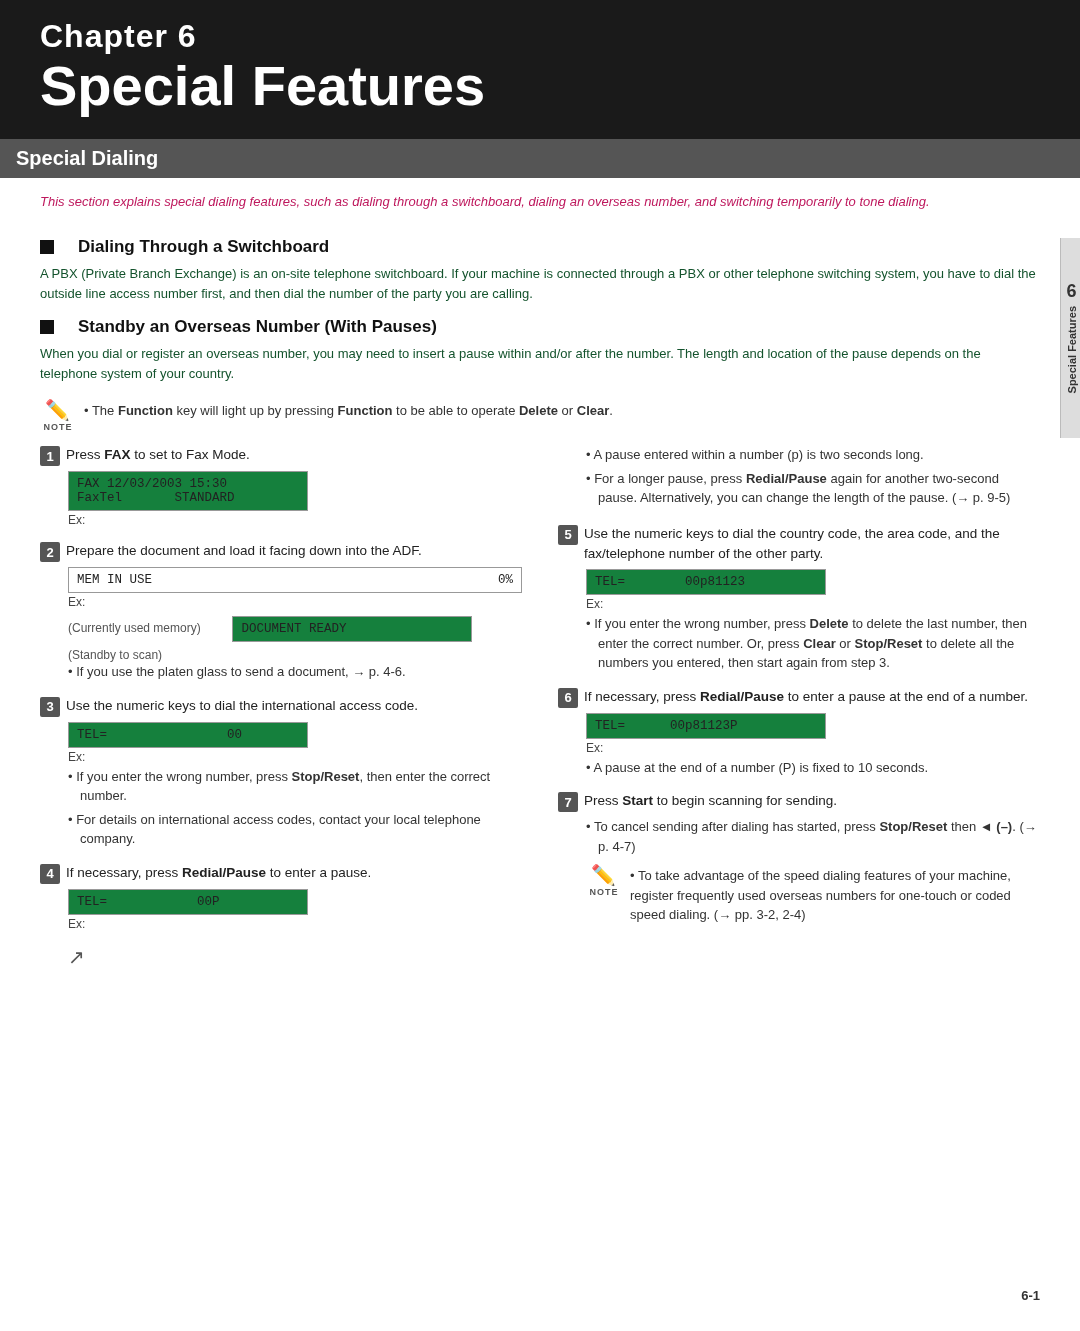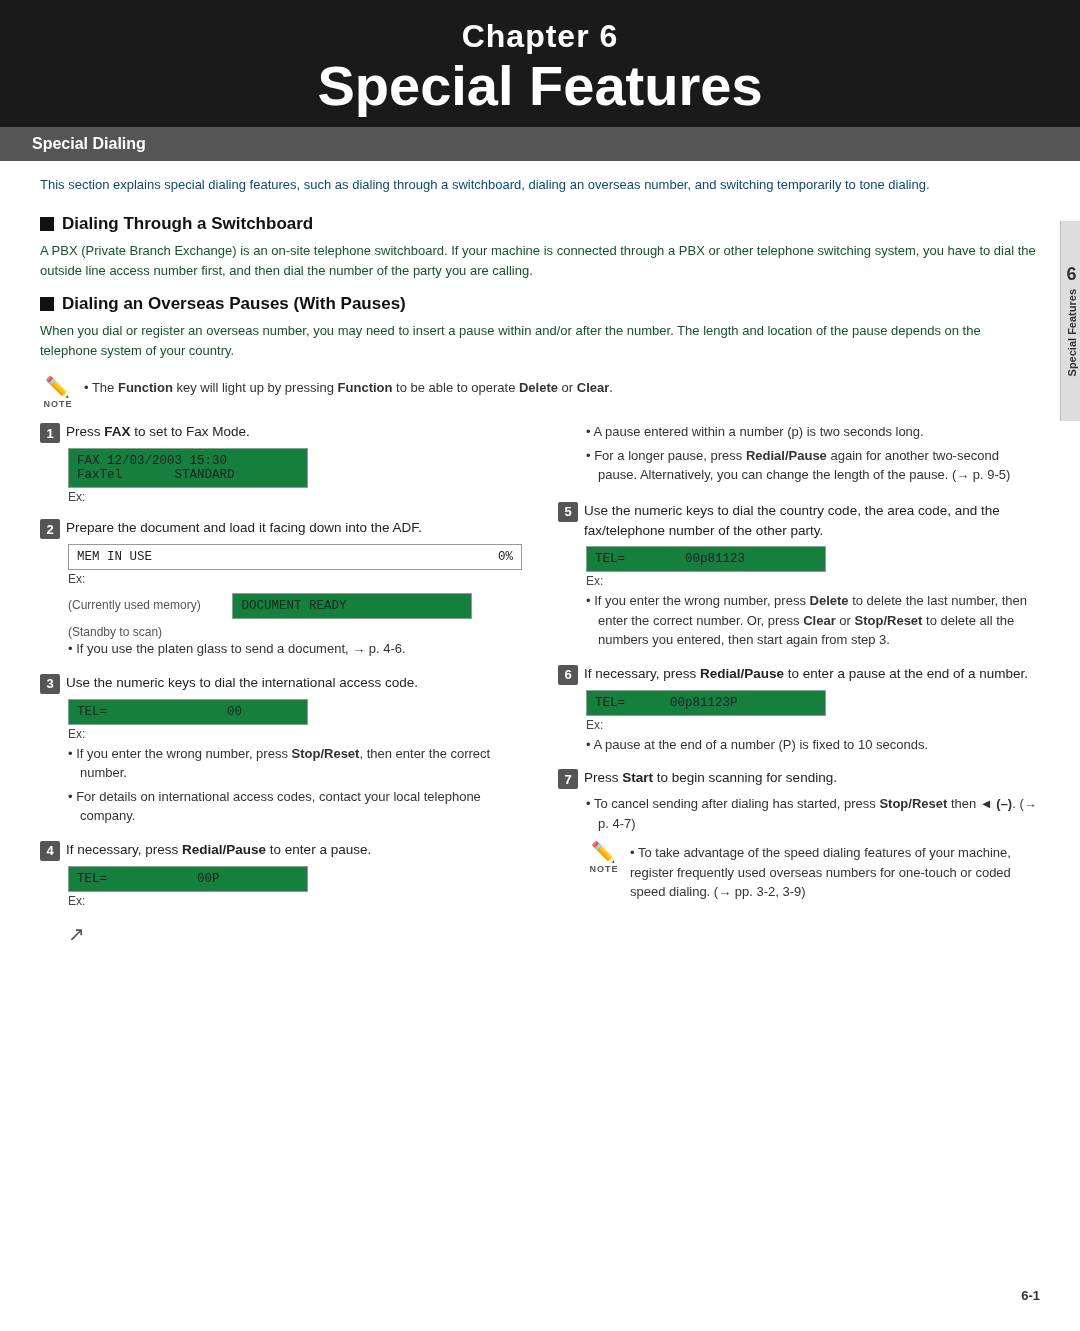--- a/index.html
+++ b/index.html
@@ -9,23 +9,22 @@
       background: #fff;
       font-family: Arial, Helvetica, sans-serif;
       font-size: 13.5px;
       color: #222;
       position: relative;
     }
 
     
     .chapter-header {
       background: #1a1a1a;
-      padding: 18px 40px 0 40px;
+      padding: 18px 40px 12px 40px;
       position: relative;
-      text-align: center;
     }
     .chapter-label {
       font-size: 32px;
       font-weight: bold;
       color: #fff;
       font-family: Arial, Helvetica, sans-serif;
       letter-spacing: 1px;
     }
     .chapter-title {
       font-size: 56px;
@@ -36,47 +35,47 @@
       padding-bottom: 10px;
     }
 
     
     .section-bar {
       background: #555;
       margin: 0 0 0 0;
       padding: 8px 16px;
     }
     .section-bar-title {
-      font-size: 16px;
+      font-size: 20px;
       font-weight: bold;
       color: #fff;
       font-family: Arial, Helvetica, sans-serif;
-      margin-left: 16px;
     }
 
     .main-content {
       padding: 14px 40px 20px 40px;
     }
 
     .intro-text {
       font-size: 13px;
-      color: #0c4a6e;
-      margin-bottom: 20px;
+      color: #be185d;
+      margin-bottom: 26px;
       line-height: 1.5;
+      font-style: italic;
     }
 
     
     .subsection-heading {
       font-size: 17px;
       font-weight: bold;
       color: #111;
       margin-bottom: 7px;
       display: flex;
       align-items: center;
-      gap: 8px;
+      gap: 24px;
     }
     .black-square {
       width: 14px;
       height: 14px;
       background: #111;
       display: inline-block;
       flex-shrink: 0;
     }
 
     .subsection-body {
@@ -275,21 +274,21 @@
   <p class="intro-text">This section explains special dialing features, such as dialing through a switchboard, dialing an overseas number, and switching temporarily to tone dialing.</p>
 
   <div class="subsection-heading">
     <span class="black-square"></span>
     <span>Dialing Through a Switchboard</span>
   </div>
   <p class="subsection-body">A PBX (Private Branch Exchange) is an on-site telephone switchboard. If your machine is connected through a PBX or other telephone switching system, you have to dial the outside line access number first, and then dial the number of the party you are calling.</p>
 
   <div class="subsection-heading">
     <span class="black-square"></span>
-    <span>Dialing an Overseas Pauses (With Pauses)</span>
+    <span>Standby an Overseas Number (With Pauses)</span>
   </div>
   <p class="subsection-body">When you dial or register an overseas number, you may need to insert a pause within and/or after the number. The length and location of the pause depends on the telephone system of your country.</p>
 
   <div class="note-box">
     <div class="note-icon">
       <span class="note-pencil">✏️</span>
       <span class="note-label">NOTE</span>
     </div>
     <div class="note-text">
       • The <strong>Function</strong> key will light up by pressing <strong>Function</strong> to be able to operate <strong>Delete</strong> or <strong>Clear</strong>.
@@ -386,21 +385,21 @@
           <div class="step-text">Press <strong>Start</strong> to begin scanning for sending.</div>
         </div>
         <div class="bullet-item">To cancel sending after dialing has started, press <strong>Stop/Reset</strong> then ◄ <strong>(–)</strong>. (→ p. 4-7)</div>
 
         <div class="note-box" style="margin-left:28px; margin-top:6px;">
           <div class="note-icon">
             <span class="note-pencil">✏️</span>
             <span class="note-label">NOTE</span>
           </div>
           <div class="note-text">
-            • To take advantage of the speed dialing features of your machine, register frequently used overseas numbers for one-touch or coded speed dialing. (→ pp. 3-2, 3-9)
+            • To take advantage of the speed dialing features of your machine, register frequently used overseas numbers for one-touch or coded speed dialing. (→ pp. 3-2, 2-4)
           </div>
         </div>
       </div>
 
     </div>
   </div>
 
 </div>
 
 <div class="page-num">6-1</div>

